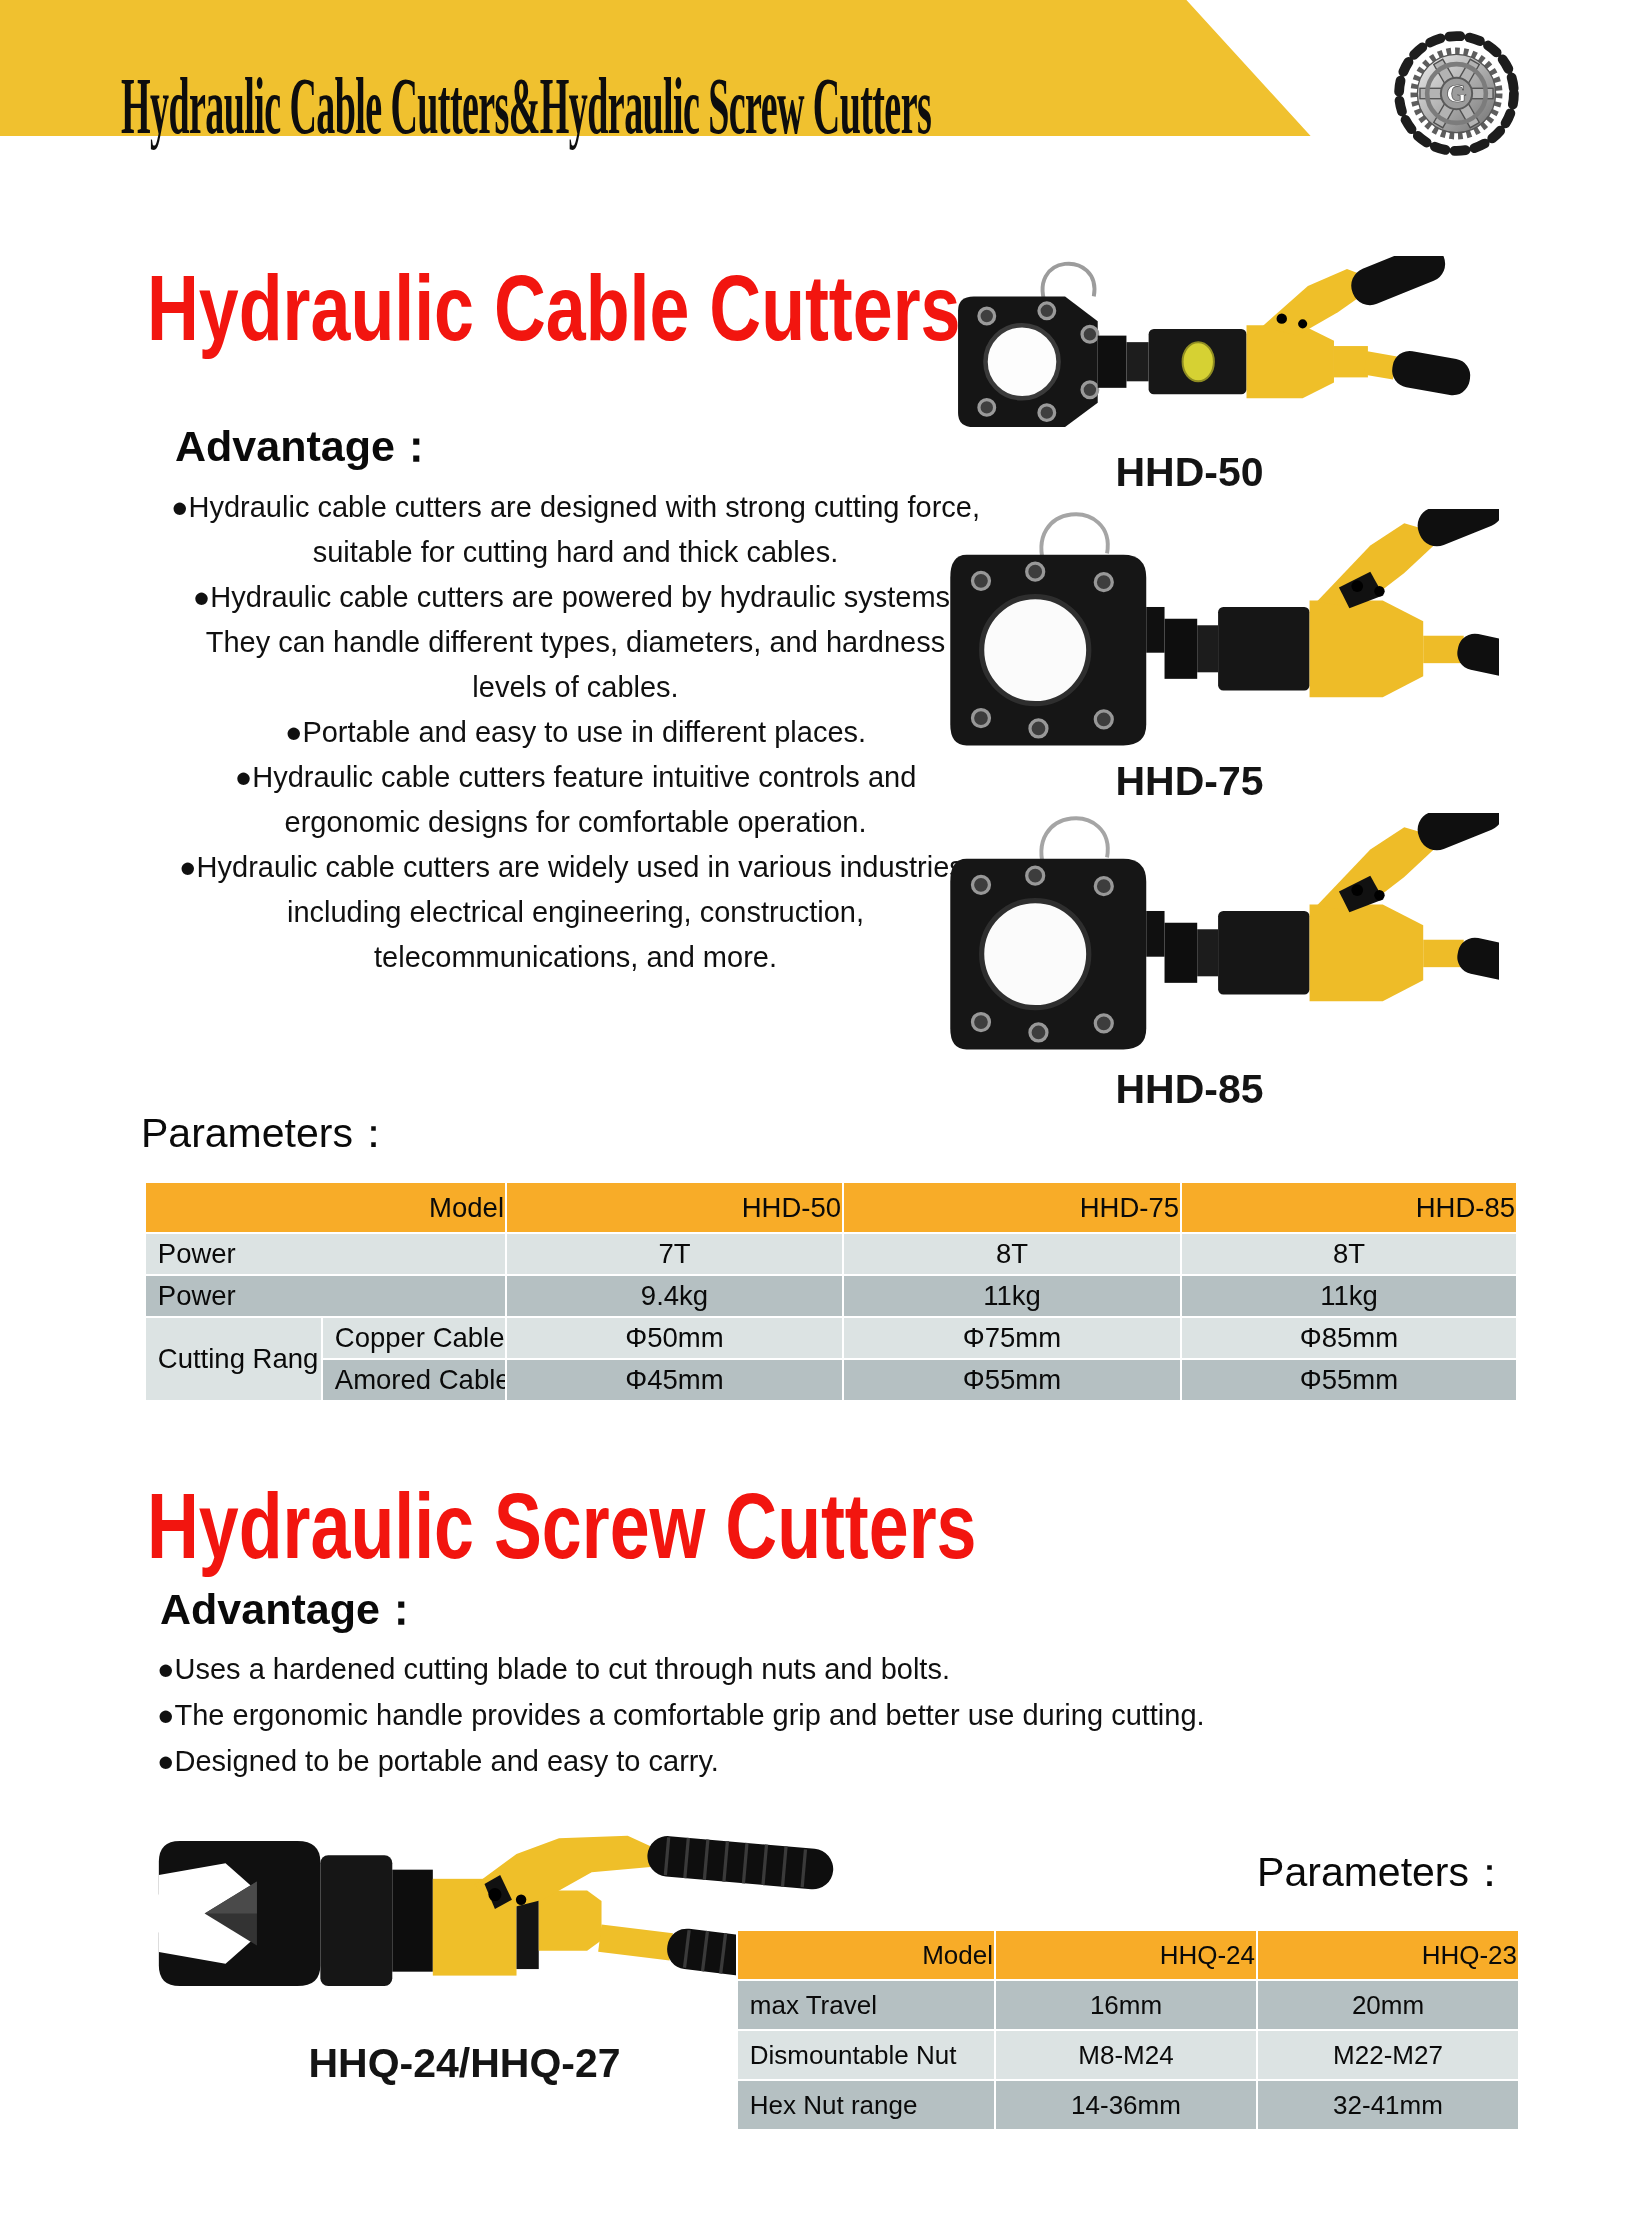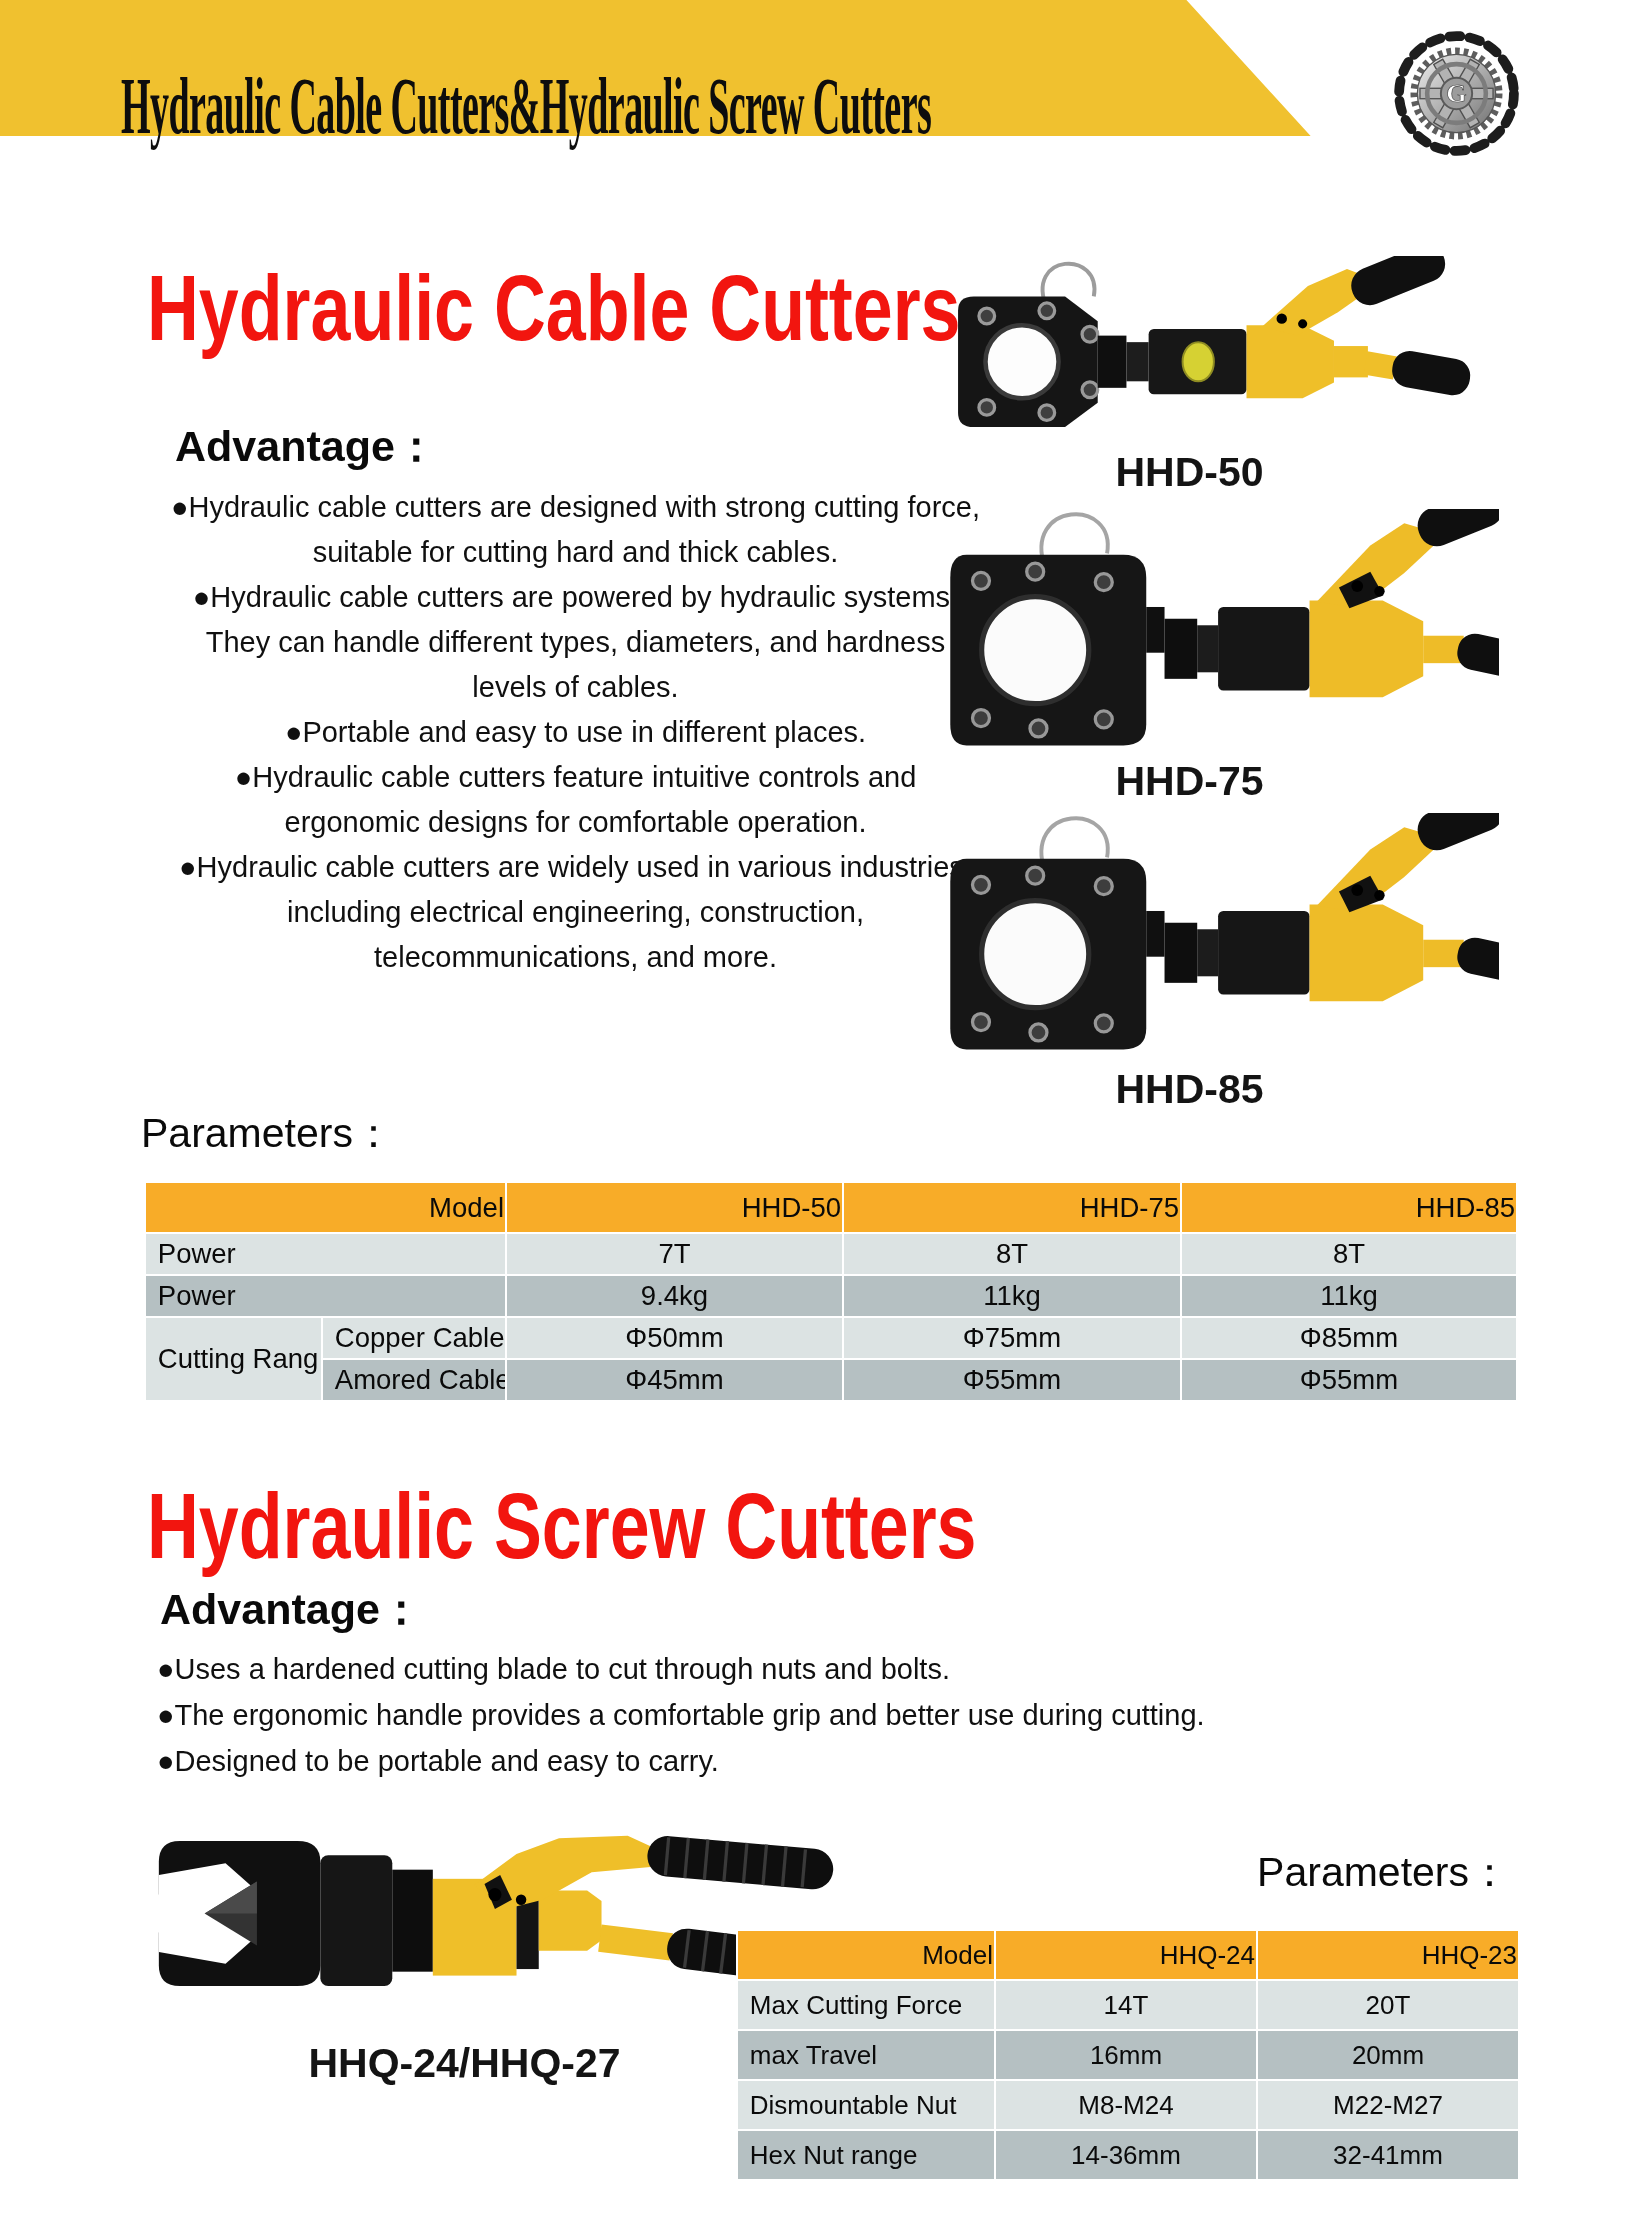--- a/index.html
+++ b/index.html
@@ -282,25 +282,20 @@
         <col style="width:258px">
         <col style="width:262px">
         <col style="width:262px">
       </colgroup>
     <tbody>
         <tr class="hd">
       <th>Model</th>
       <th>HHQ-24</th>
       <th>HHQ-23</th>
     </tr>
-    <tr class="bd row-light">
-      <td class="lbl">Max Cutting Force</td>
-      <td class="val">14T</td>
-      <td class="val">20T</td>
-    </tr>
     <tr class="bd row-dark">
       <td class="lbl">max Travel</td>
       <td class="val">16mm</td>
       <td class="val">20mm</td>
     </tr>
     <tr class="bd row-light">
       <td class="lbl">Dismountable Nut</td>
       <td class="val">M8-M24</td>
       <td class="val">M22-M27</td>
     </tr>

